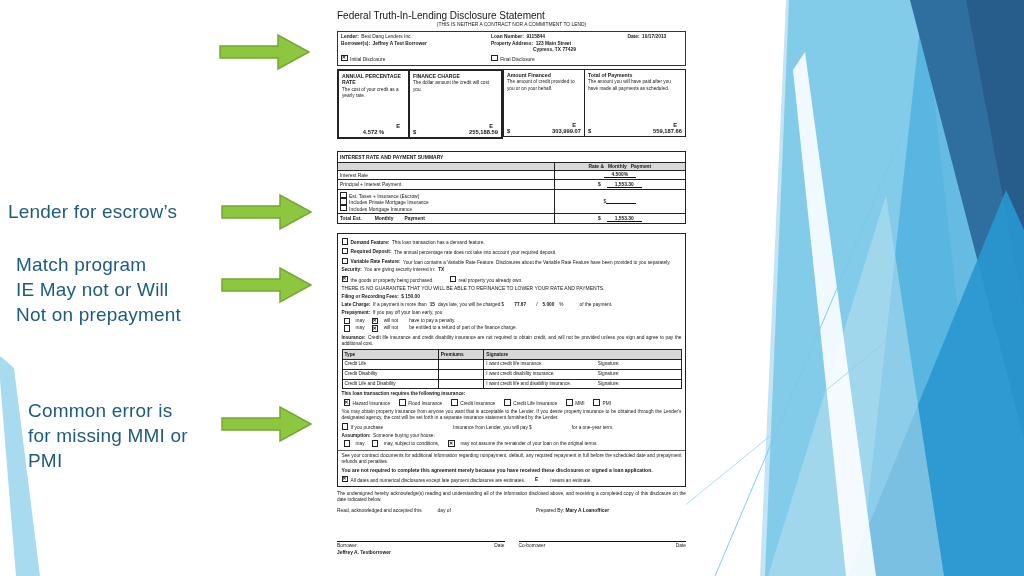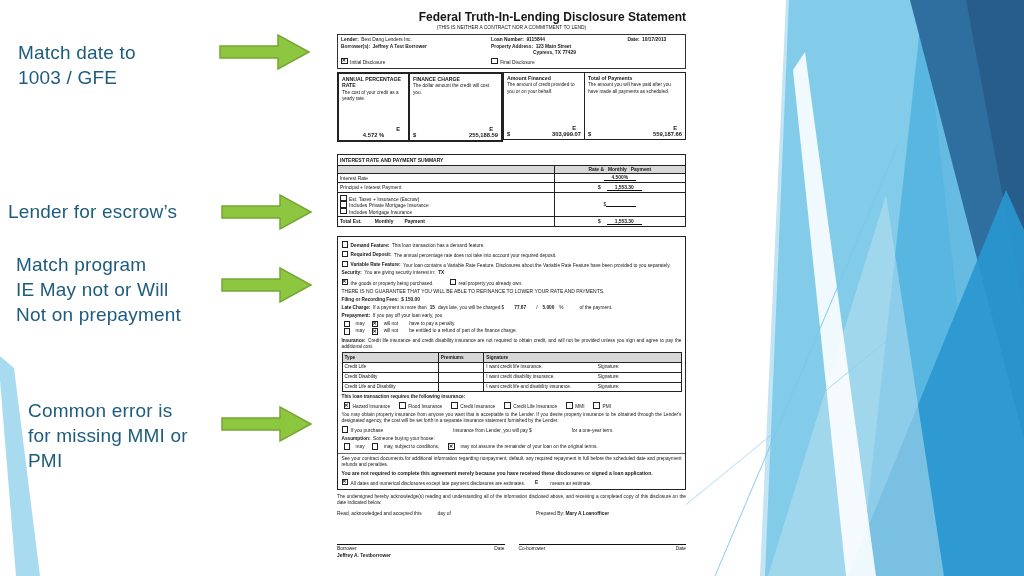--- a/index.html
+++ b/index.html
@@ -16,21 +16,21 @@
   .bg-paleov {background:#b9e0f1;opacity:.55;clip-path:polygon(768px 576px,886px 195px,944px 576px);}
   .bg-wedge  {background:rgba(255,255,255,.88);clip-path:polygon(793px 70px,805px 52px,876px 576px,846px 576px);}
   .bg-corner {background:#a8dbef;clip-path:polygon(0 356px,14px 368px,40px 576px,16px 576px,0 380px);}
   .bg-lines{position:absolute;inset:0;pointer-events:none;}
   
   .note{position:absolute;color:#1d5c7e;font-size:19px;line-height:1.32;letter-spacing:.2px;
         white-space:pre-line;font-family:"Liberation Sans",sans-serif;}
   .arrow{position:absolute;width:94px;height:40px;}
   
   .form{position:absolute;left:337px;top:10px;width:349px;color:#161616;background:#fff;}
-  .ftitle{font-size:12px;font-weight:bold;text-align:right;}
+  .ftitle{font-size:10px;font-weight:normal;text-align:left;}
   .fsub{font-size:4.9px;text-align:center;margin-top:1px;}
   .b{font-weight:bold;}
   .lbl{font-weight:bold;margin-right:2.5px;}
   .hdrbox{border:1px solid #333;margin-top:4px;padding:2px 3px;font-size:4.85px;line-height:1.35;
           display:grid;grid-template-columns:44% 40% 16%;}
   .cb{display:inline-block;width:4.6px;height:4.6px;border:1px solid #222;vertical-align:-1px;
       margin-right:2.5px;position:relative;background:#fff;flex:none;}
   .cb.checked::after{content:"✕";position:absolute;left:-0.2px;top:-1.2px;font-size:5px;font-weight:bold;}
   .aprrow{display:flex;margin-top:3px;}
   .aprbox{border:1px solid #222;padding:2px 3px;display:flex;flex-direction:column;height:62px;font-size:4.7px;}
@@ -89,22 +89,20 @@
   <div class="shape bg-darker"></div>
   <div class="shape bg-bright"></div>
   <div class="shape bg-paleov"></div>
   <div class="shape bg-wedge"></div>
   <div class="shape bg-corner"></div>
   <svg class="bg-lines" width="1024" height="576">
     <line x1="715" y1="576" x2="900" y2="140" stroke="rgba(120,200,235,.9)" stroke-width="1"></line>
     <line x1="672" y1="516" x2="900" y2="330" stroke="rgba(140,205,235,.7)" stroke-width="1"></line>
   </svg>
 
-  <div class="note" style="left:18px;top:40px">Match date to
-1003 / GFE</div>
   <div class="note" style="left:8px;top:199px">Lender for escrow’s</div>
   <div class="note" style="left:28px;top:398px">Common error is
 for missing MMI or
 PMI</div>
   <div class="note" style="left:16px;top:252px">Match program
 IE May not or Will
 Not on prepayment</div>
 
   <svg class="arrow" style="left:218px;top:32px" viewBox="0 0 94 40">
       <polygon points="2,14 60,14 60,3 91,20 60,37 60,26 2,26" fill="#8dc63f" stroke="#76a634" stroke-width="1.5"></polygon>

